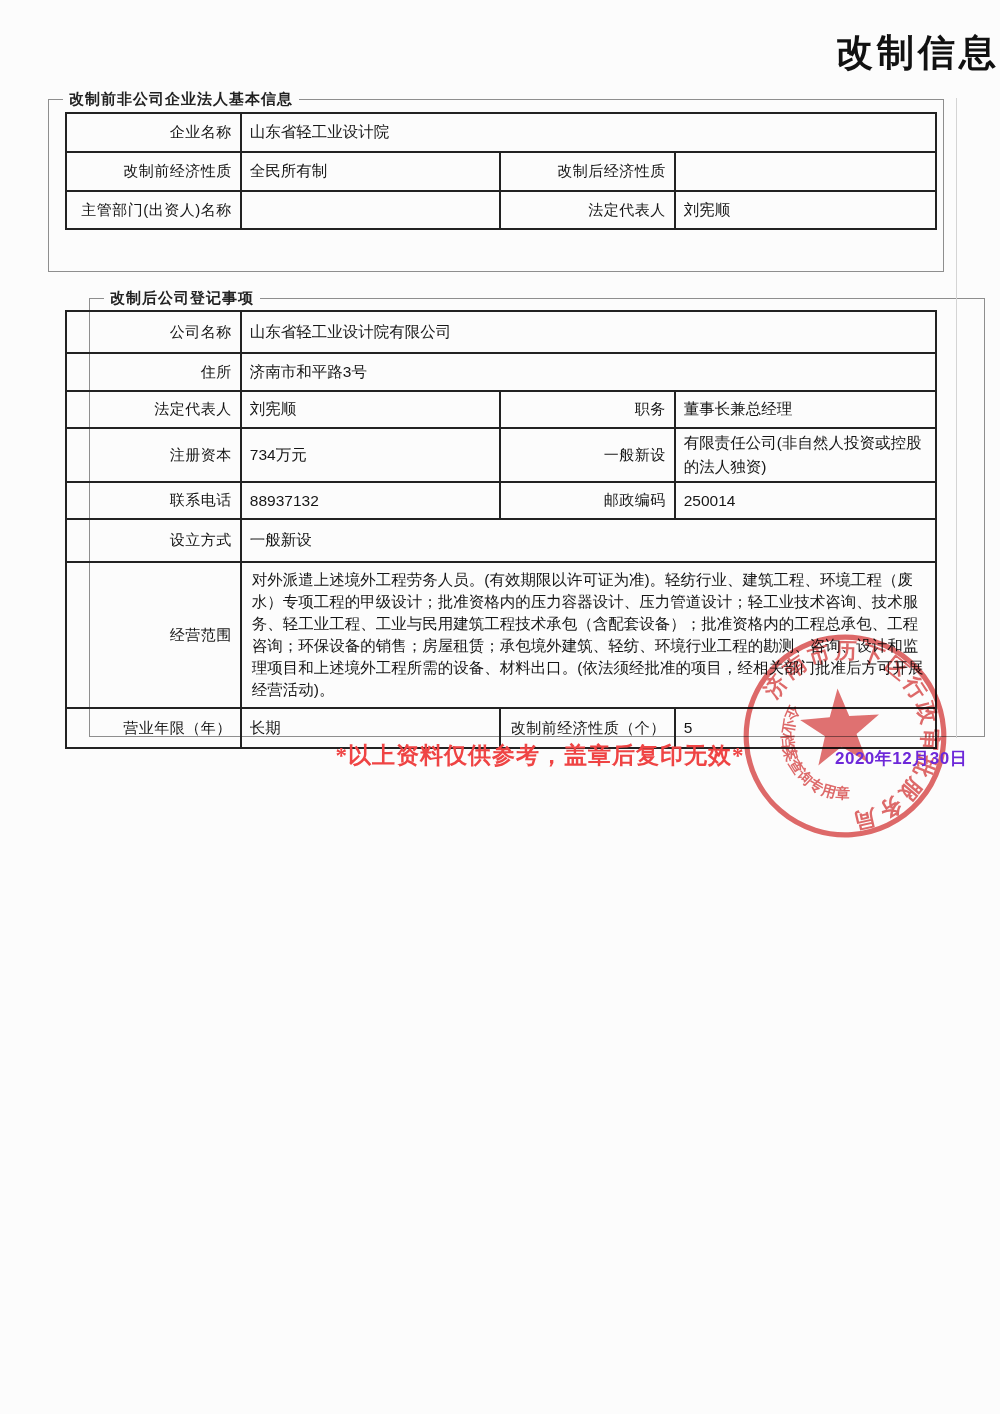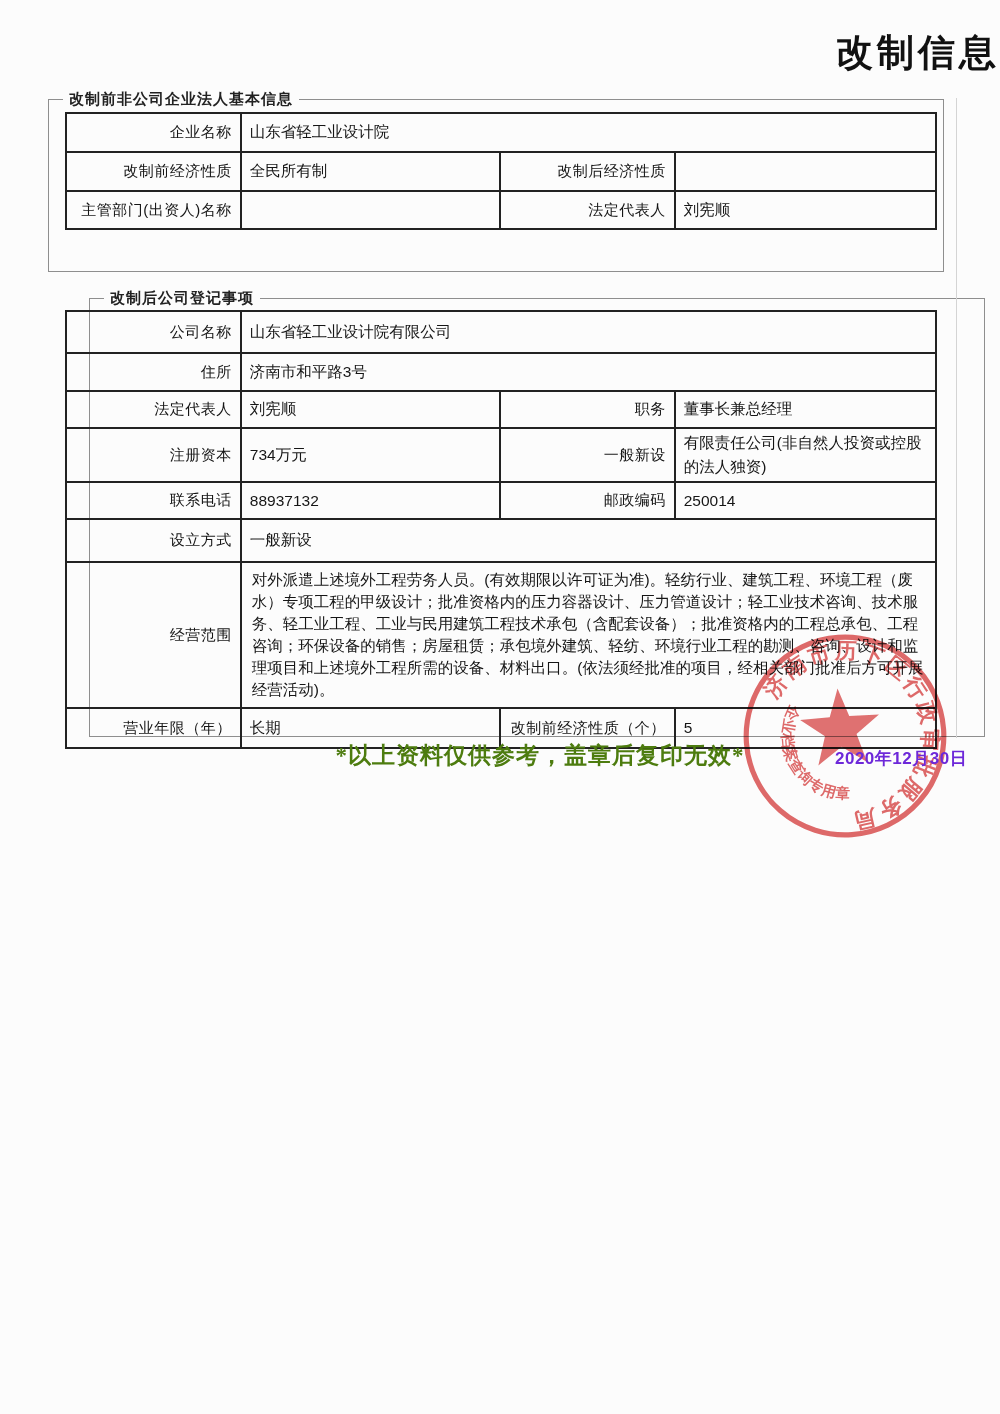--- a/index.html
+++ b/index.html
@@ -32,21 +32,21 @@
     border:2px solid #222;font-size:15px;color:#151515;
     padding:2px 8px;vertical-align:middle;overflow:hidden;
   }
   .form-table td.lbl{text-align:right;letter-spacing:0.5px;}
   .form-table td.val{text-align:left;font-size:15.5px;}
   .col-l1{width:172px;}.col-v1{width:255px;}.col-l2{width:172px;}.col-v2{width:257px;}
   td.scope-val{line-height:22px;padding:6px 10px;text-align:justify;}
   .footer-note{
     position:absolute;left:80px;top:740px;width:920px;text-align:center;
     font-family:"Liberation Serif", serif;font-weight:bold;
-    font-size:23px;color:#4d7c0f;letter-spacing:1px;z-index:2;
+    font-size:23px;color:#ef4444;letter-spacing:1px;z-index:2;
   }
   .date-line{
     position:absolute;left:835px;top:747px;font-size:17px;font-weight:600;
     color:#6d28d9;z-index:6;letter-spacing:0.5px;
   }
   .seal{
     position:absolute;left:741px;top:632px;width:208px;height:208px;
     z-index:5;opacity:0.88;mix-blend-mode:multiply;transform:rotate(-4deg);
   }
   .page-edge{

